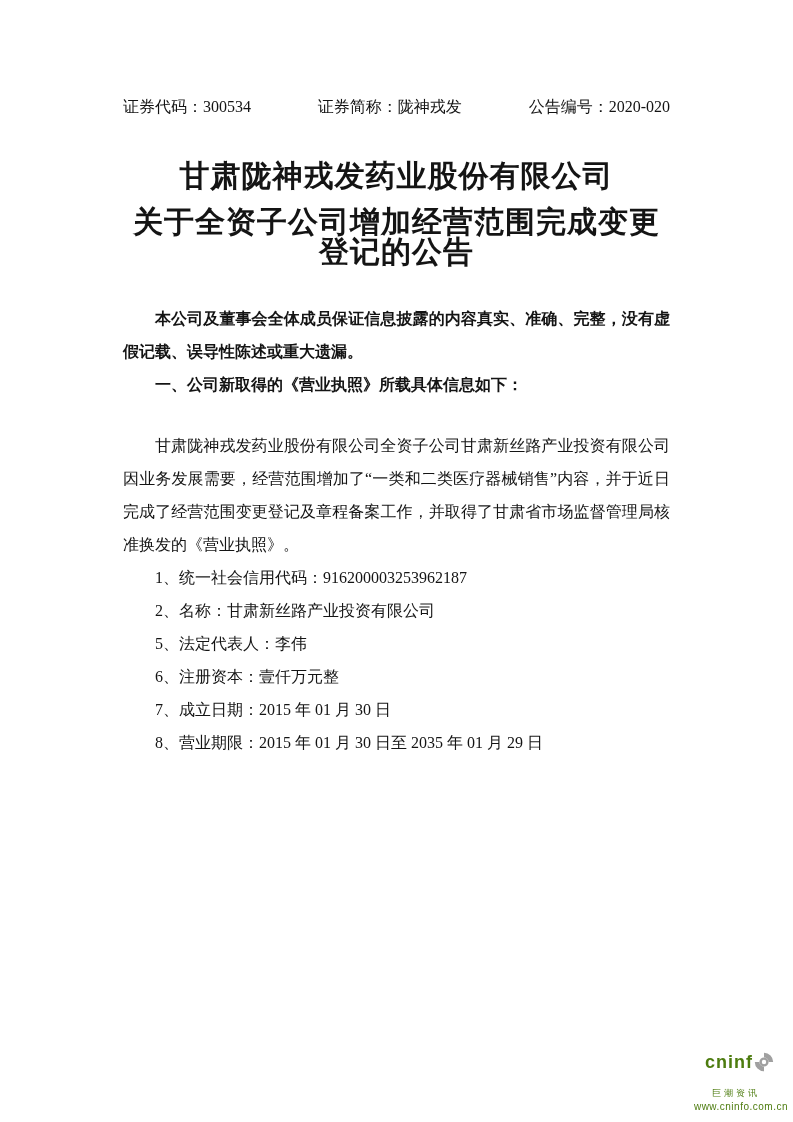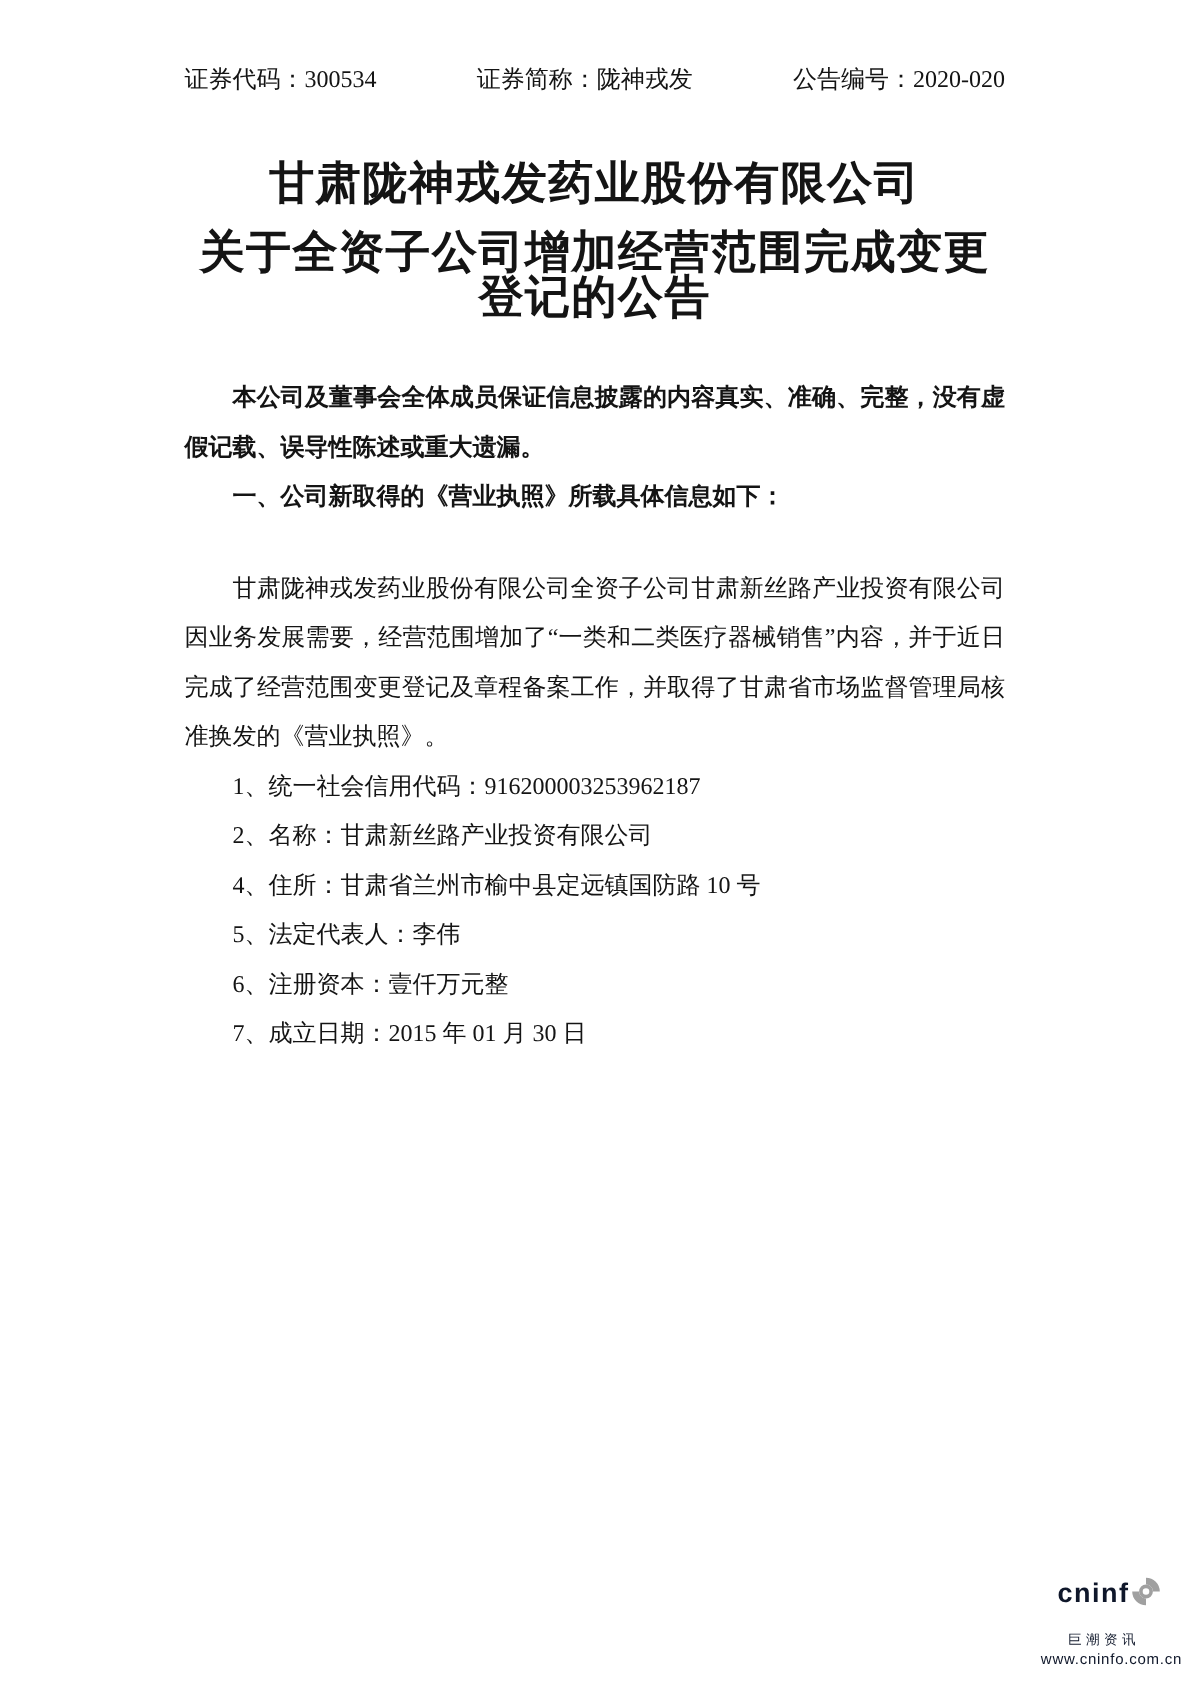--- a/index.html
+++ b/index.html
@@ -11,21 +11,21 @@
     overflow: hidden;
     font-family: "Liberation Serif", "DejaVu Serif", serif;
     color: #141414;
     margin: 0 auto;
   }
   .content {
     margin: 0 123px;
     width: 547px;
   }
   .doc-header {
-    padding-top: 44px;
+    padding-top: 97px;
     display: flex;
     justify-content: space-between;
     font-size: 16px;
     line-height: 20px;
     white-space: nowrap;
   }
   .doc-title {
     margin: 0;
     text-align: center;
     font-size: 30px;
@@ -46,21 +46,21 @@
     font-weight: 700;
     margin-top: 35px !important;
   }
   .intro { margin-top: 28px !important; }
   .section-heading { font-weight: 700; }
   .license-item { text-align: left; }
   .footer-logo {
     position: absolute;
     right: 5px;
     bottom: 10px;
-    color: #0f172a;
+    color: #4d7c0f;
     font-family: "Liberation Sans", "DejaVu Sans", sans-serif;
     text-align: center;
     line-height: 1.1;
   }
   .logo-brand-row {
     display: flex;
     align-items: center;
     justify-content: flex-end;
     gap: 1px;
     padding-right: 14px;
@@ -99,24 +99,24 @@
     <h1 class="doc-title doc-title-2">关于全资子公司增加经营范围完成变更登记的公告</h1>
 
     <p class="body-text disclaimer">本公司及董事会全体成员保证信息披露的内容真实、准确、完整，没有虚假记载、误导性陈述或重大遗漏。</p>
 
     <p class="body-text section-heading">一、公司新取得的《营业执照》所载具体信息如下：</p>
 
     <p class="body-text intro">甘肃陇神戎发药业股份有限公司全资子公司甘肃新丝路产业投资有限公司因业务发展需要，经营范围增加了“一类和二类医疗器械销售”内容，并于近日完成了经营范围变更登记及章程备案工作，并取得了甘肃省市场监督管理局核准换发的《营业执照》。</p>
 
     <p class="body-text license-item">1、统一社会信用代码：916200003253962187</p>
     <p class="body-text license-item">2、名称：甘肃新丝路产业投资有限公司</p>
-    <p class="body-text license-item">4、住所：甘肃省兰州市榆中县定远镇国防路 10 号</p>
     <p class="body-text license-item">5、法定代表人：李伟</p>
     <p class="body-text license-item">6、注册资本：壹仟万元整</p>
     <p class="body-text license-item">7、成立日期：2015 年 01 月 30 日</p>
+    <p class="body-text license-item">8、营业期限：2015 年 01 月 30 日至 2035 年 01 月 29 日</p>
 
 
   </div>
 
   <div class="footer-logo">
     <div class="logo-brand-row">
       <span class="logo-brand">cninf</span>
       <span class="logo-swirl-icon">
         <svg width="20" height="20" viewBox="0 0 100 100" aria-hidden="true">
           <path d="M50 4 a46 46 0 0 1 46 46 l-23 0 a23 23 0 0 0 -23 -23 z" fill="#a0a0a0"></path>

